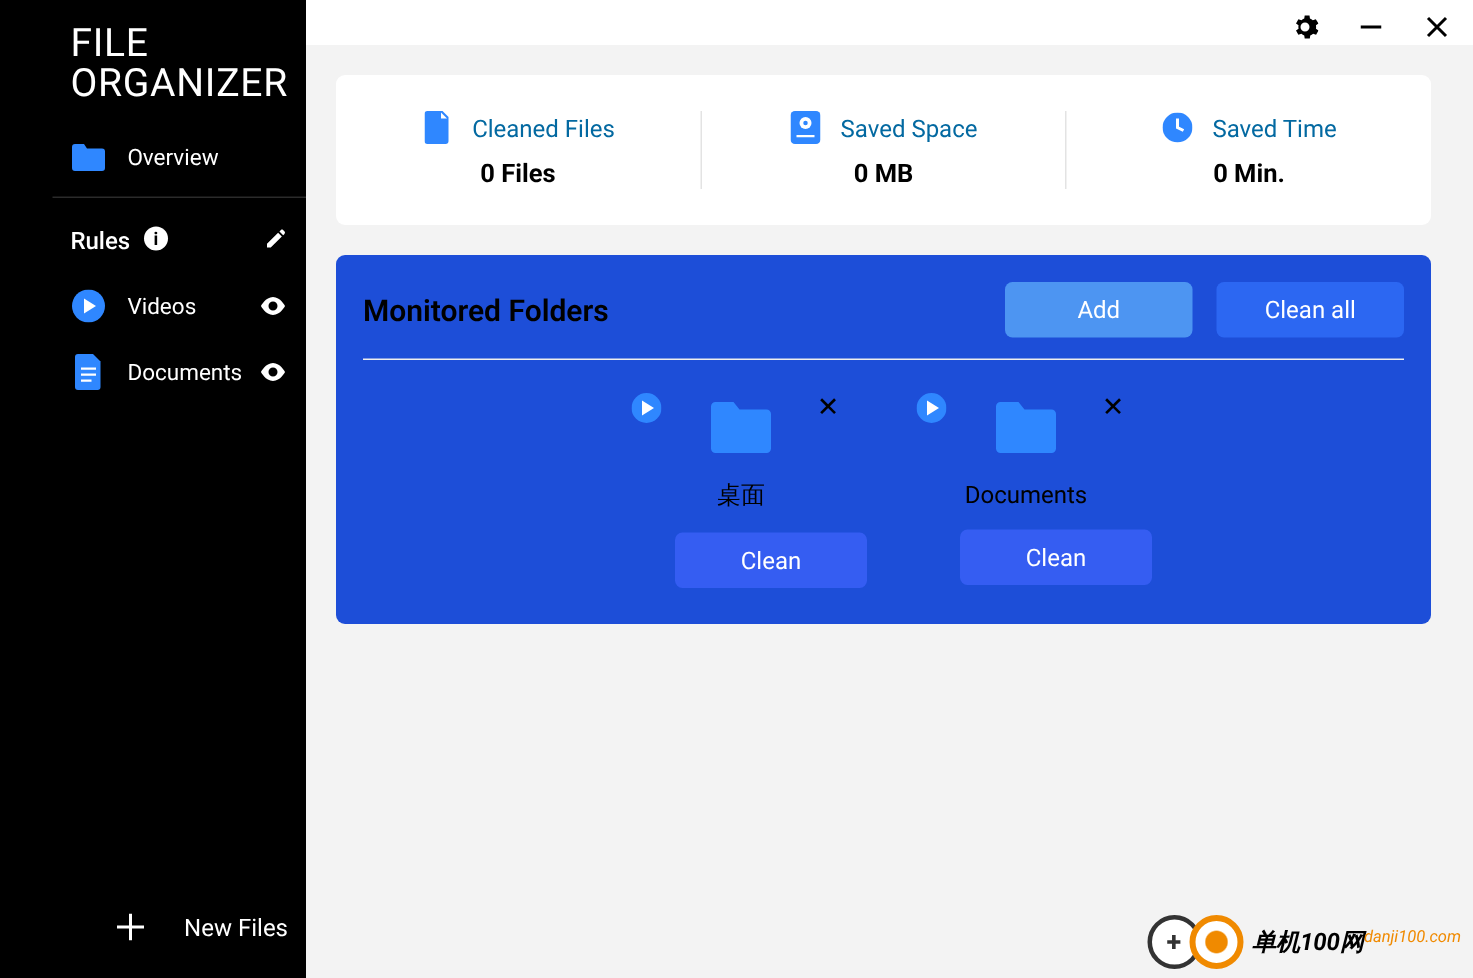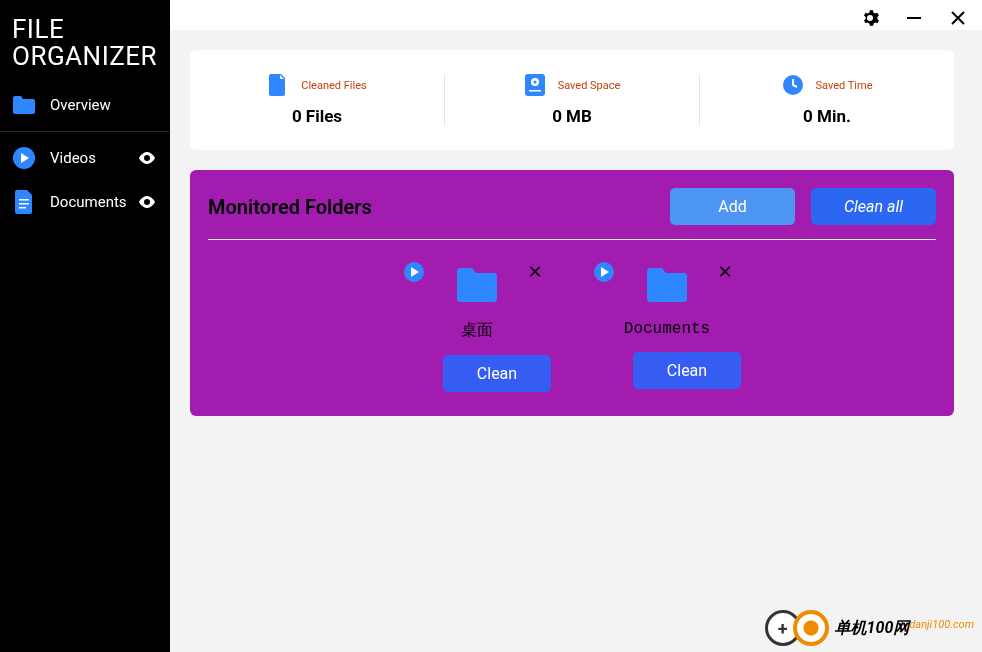--- a/index.html
+++ b/index.html
@@ -1,53 +1,53 @@
 <!DOCTYPE html>
 <html><head>
 <meta charset="utf-8">
 <style>
 * { margin: 0; padding: 0; box-sizing: border-box; font-family: -apple-system, BlinkMacSystemFont, "Segoe UI", Roboto, sans-serif; }
 body { width: 982px; height: 652px; display: flex; background: #fff; overflow: hidden; position: relative; }
-.sidebar { width: 170px; background: #000; color: #fff; display: flex; flex-direction: row; }
+.sidebar { width: 204px; background: #000; color: #fff; display: flex; flex-direction: column; align-items: flex-end; }
 .sidebar-top { padding: 16px 0 0 0; }
 .logo { font-family: Impact, "Arial Black", sans-serif; font-size: 26px; line-height: 1.05; letter-spacing: 0.5px; padding: 0 12px 12px; text-transform: uppercase; }
 .nav-item { display: flex; align-items: center; padding: 10px 12px; cursor: pointer; font-size: 15px; }
 .nav-item .icon { width: 24px; height: 24px; margin-right: 14px; display: flex; align-items: center; justify-content: center; }
 .nav-item .spacer { flex: 1; }
 .nav-item .right-icon { width: 20px; display: flex; align-items: center; justify-content: center; }
 .divider { height: 1px; background: #2b2b2b; margin: 4px 0; }
 .rules-header { display: flex; align-items: center; padding: 14px 12px 10px; font-size: 16px; font-weight: 500; }
 .rules-header .spacer { flex: 1; }
 .sidebar-bottom { margin-top: auto; padding: 18px 12px 22px; display: flex; align-items: center; cursor: pointer; font-size: 16px; }
 .sidebar-bottom .plus { width: 24px; height: 24px; display: flex; align-items: center; justify-content: center; margin-right: 24px; }
 .main { flex: 1; background: #f3f3f3; display: flex; flex-direction: column; position: relative; }
 .topbar { height: 30px; display: flex; align-items: center; justify-content: flex-end; padding: 6px 14px 0; gap: 24px; background: #fff; }
 .topbar-icon { width: 20px; height: 20px; cursor: pointer; display: flex; align-items: center; justify-content: center; }
 .content { flex: 1; padding: 20px 28px 20px 20px; overflow: auto; background: #f3f3f3; }
 .stats { background: #fff; border-radius: 6px; display: flex; padding: 24px 0; margin-bottom: 20px; }
 .stat { flex: 1; display: flex; flex-direction: column; align-items: center; border-right: 1px solid #e3e3e3; padding: 0 10px; }
 .stat:last-child { border-right: 0; }
 .stat-top { display: flex; align-items: center; gap: 12px; margin-bottom: 10px; }
 .stat-icon { width: 22px; height: 22px; display: flex; align-items: center; justify-content: center; }
-.stat-label { font-size: 11px; color: #c2410c; }
+.stat-label { font-size: 16px; color: #0369a1; }
 .stat-value { font-size: 17px; font-weight: 700; }
-.panel { background: #a21caf; border-radius: 6px; padding: 18px 18px 24px; }
+.panel { background: #1d4ed8; border-radius: 6px; padding: 18px 18px 24px; }
 .panel-header { display: flex; align-items: center; margin-bottom: 14px; border-bottom: 1px solid #eee; padding-bottom: 14px; }
 .panel-title { font-size: 20px; font-weight: 600; }
 .panel-header .spacer { flex: 1; }
 .btn { border: none; border-radius: 5px; padding: 9px 0; font-size: 16px; cursor: pointer; color: #fff; }
 .btn-add { background: #4d95f2; width: 125px; margin-right: 16px; }
-.btn-cleanall { background: #2c67f2; width: 125px; font-style: italic; }
+.btn-cleanall { background: #2c67f2; width: 125px; }
 .folders { display: flex; gap: 0; justify-content: center; }
 .folder-card { width: 190px; display: flex; flex-direction: column; align-items: center; position: relative; padding-top: 6px; }
 .folder-card .play { position: absolute; left: 22px; top: 8px; width: 20px; height: 20px; cursor: pointer; }
 .folder-card .close { position: absolute; right: 28px; top: 8px; width: 18px; height: 18px; cursor: pointer; font-size: 18px; display: flex; align-items: center; justify-content: center; }
 .folder-icon { width: 40px; height: 34px; margin-top: 8px; }
-.folder-name { margin-top: 18px; font-size: 16px; font-family: Liberation Mono, monospace; }
-.btn-clean { background: #355df2; width: 108px; margin-top: 14px; margin-left: 40px; }
+.folder-name { margin-top: 18px; font-size: 16px; }
+.btn-clean { background: #355df2; width: 128px; margin-top: 14px; margin-left: 40px; }
 .watermark { position: absolute; right: 8px; bottom: 6px; display: flex; align-items: center; gap: 6px; font-size: 11px; pointer-events: none; }
 .watermark .circ1 { width: 36px; height: 36px; border: 3px solid #333; border-radius: 50%; display: flex; align-items: center; justify-content: center; background: #fff; }
 .watermark .plusmark { font-size: 18px; font-weight: 700; color: #333; }
 .watermark .circ2 { width: 36px; height: 36px; border: 4px solid #f08a00; border-radius: 50%; margin-left: -14px; background: radial-gradient(circle, #f08a00 7px, #fff 8px); }
 .watermark .txt { display: flex; flex-direction: row; line-height: 1.1; font-style: italic; }
 .watermark .line1 { font-size: 16px; font-weight: 700; }
 .watermark .line2 { font-size: 11px; color: #f08a00; text-align: right; }
 </style>
 </head>
 <body>
@@ -60,20 +60,35 @@
     </div>
     <div class="nav-item">
       <span class="icon">
         <svg width="22" height="18" viewBox="0 0 22 18">
             <path fill="#2f87ff" d="M2 0h6l2 3h10a2 2 0 0 1 2 2v11a2 2 0 0 1-2 2H2a2 2 0 0 1-2-2V2a2 2 0 0 1 2-2z"></path>
           </svg>
       </span>
       <span>Overview</span>
     </div>
     <div class="divider"></div>
+    <div class="rules-header">
+      <span>Rules</span>
+      <span class="icon" style="margin-left:8px">
+        <svg width="18" height="18" viewBox="0 0 18 18">
+            <circle cx="9" cy="9" r="8" fill="#fff"></circle>
+            <text x="9" y="13" text-anchor="middle" font-size="12" font-weight="700" fill="#000">i</text>
+          </svg>
+      </span>
+      <span class="spacer"></span>
+      <span class="right-icon">
+        <svg width="16" height="16" viewBox="0 0 16 16">
+            <path fill="#fff" d="M2 11.5V14h2.5l7.4-7.4-2.5-2.5L2 11.5zM13.7 4.7c.4-.4.4-1 0-1.4l-1-1c-.4-.4-1-.4-1.4 0l-1 1 2.5 2.5 1-1z"></path>
+          </svg>
+      </span>
+    </div>
 
 
 
     <div class="nav-item">
       <span class="icon">
         <svg width="22" height="22" viewBox="0 0 22 22">
             <circle cx="11" cy="11" r="11" fill="#2f87ff"></circle>
             <path fill="#fff" d="M8 6l8 5-8 5V6z"></path>
           </svg>
       </span>

